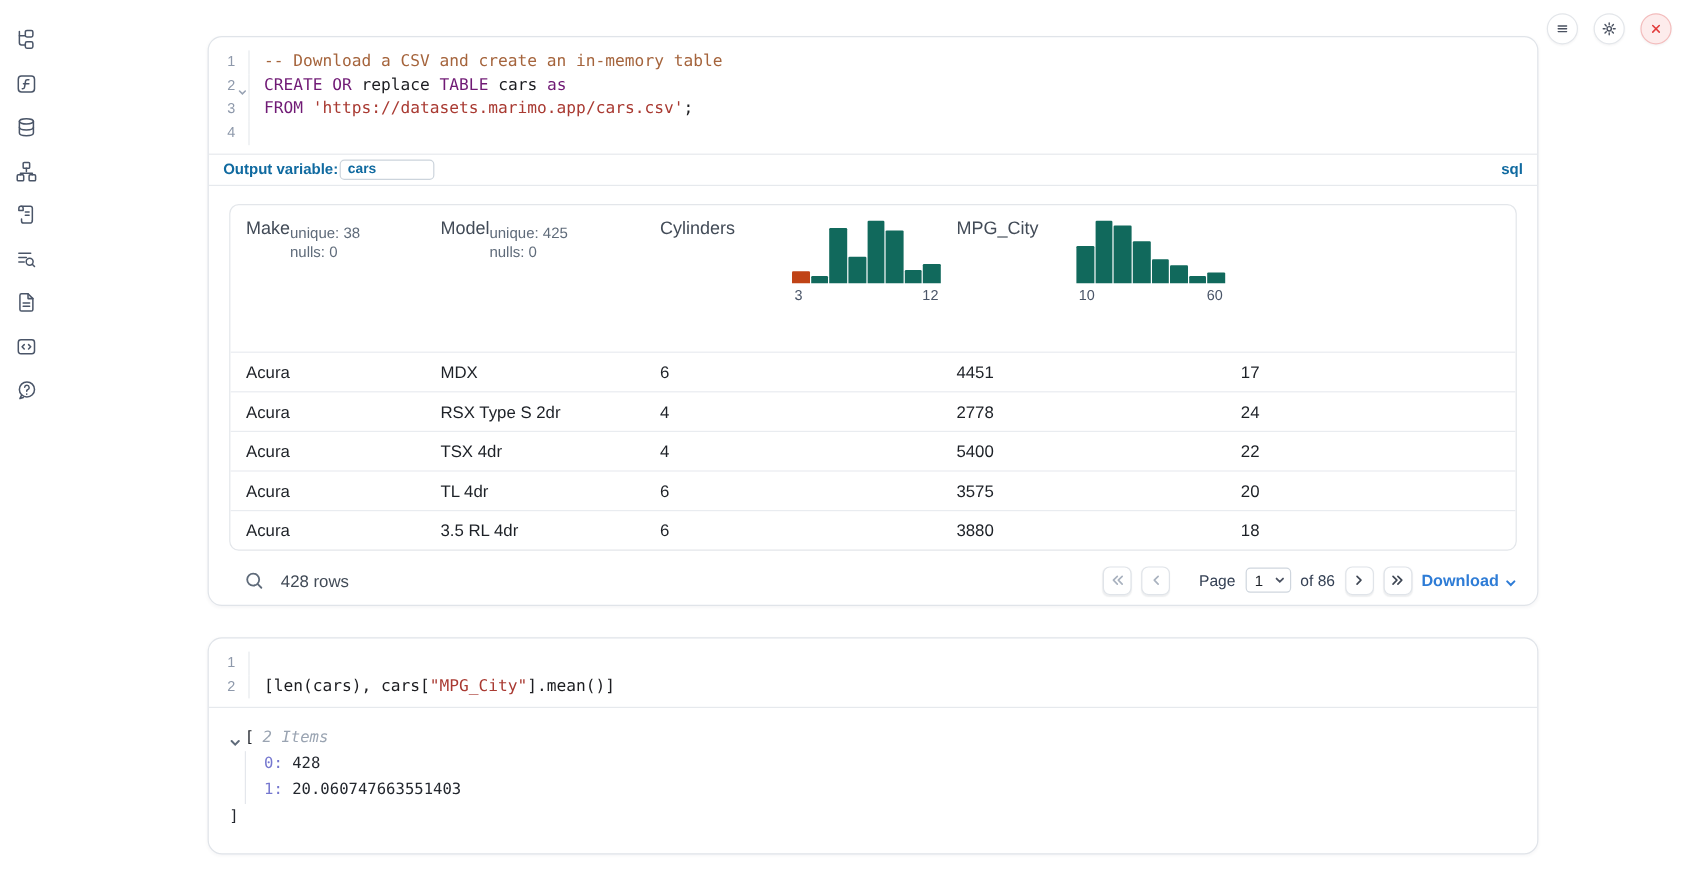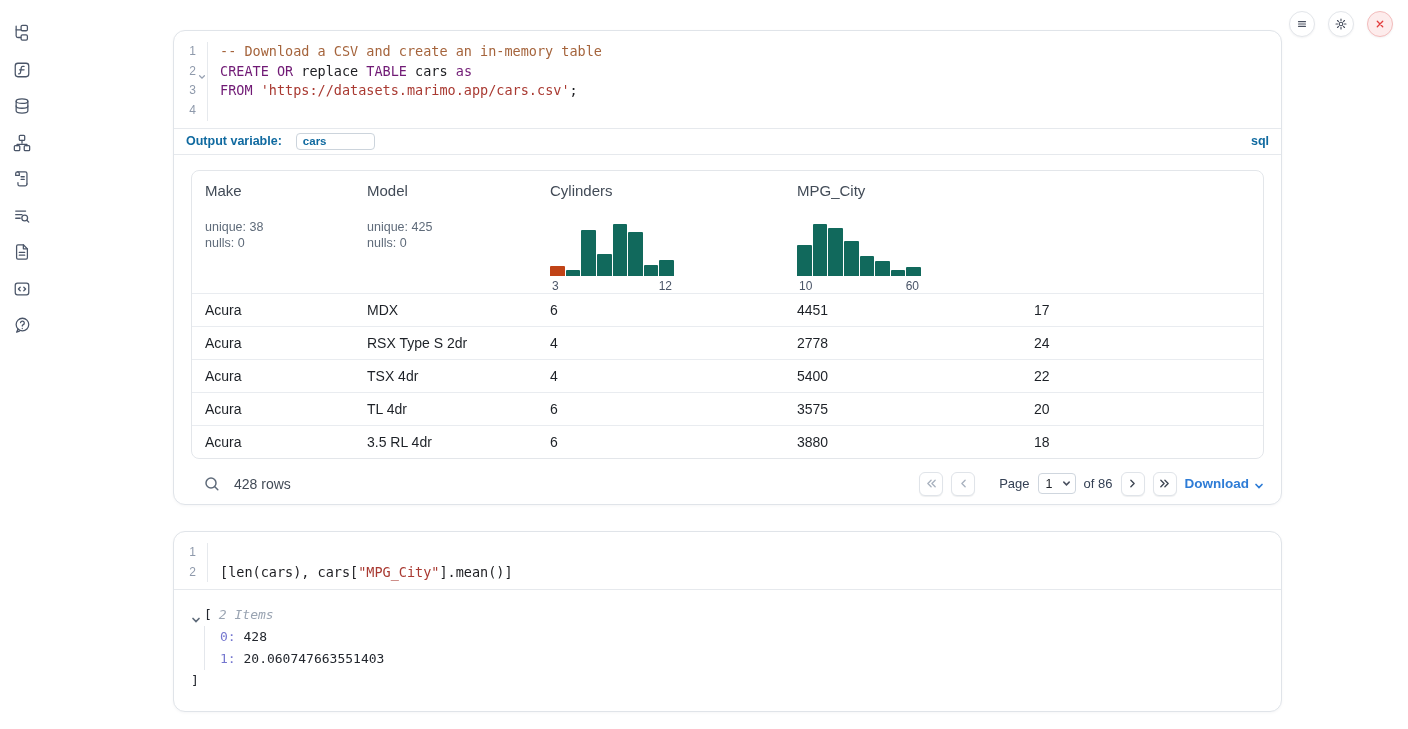--- a/index.html
+++ b/index.html
@@ -26,34 +26,34 @@
   .code-line { display:flex; font:13.5px/19.7px "DejaVu Sans Mono",monospace; white-space:pre; }
   .gutter { flex:0 0 34px; text-align:right; padding-right:11px; color:#8e99ab; font:12px/19.7px "Liberation Sans",sans-serif; border-right:1px solid #e6e9ed; position:relative; }
   .fold-chev { position:absolute; right:1px; top:6px; width:8px; height:8px; }
   .fold-chev svg { width:8px; height:8px; stroke:#98a2b3; fill:none; stroke-width:1.6; stroke-linecap:round; }
   .code-text { padding-left:12px; }
   .c-kw  { color:#701a75; }
   .c-str { color:#a93a32; }
   .c-cmt { color:#a5643c; }
   .c-pl  { color:#1c1d21; }
 
-  .cell-footer { height:26px; border-top:1px solid #e6e9ed; display:flex; align-items:center; padding:0 12px; gap:14px; }
+  .cell-footer { height:26px; border-top:1px solid #e6e9ed; display:flex; align-items:center; padding:0 12px; gap:1px; }
   .ov-label { font-size:12.5px; font-weight:bold; color:#106aa0; }
   .ov-input { width:79px; height:17px; border:1px solid #ccd4dc; border-radius:4px; font:bold 11.5px "Liberation Sans",sans-serif; color:#106aa0; padding:0 6px; outline:none; }
   .lang-badge { margin-left:auto; font-size:12.5px; font-weight:bold; color:#106aa0; cursor:pointer; }
 
   .output-area { border-top:1px solid #e6e9ed; padding:15px 17px 0; }
 
   
   .data-table { border:1px solid #e3e6ea; border-radius:8px; overflow:hidden; }
   .t-grid { display:grid; grid-template-columns:162px 183px 247px 237px 1fr; }
   .t-header { padding-top:11px; height:122px; }
-  .h-cell { padding-left:13px; display:flex; flex-direction:column; }
+  .h-cell { padding-left:13px; display:flex; flex-direction:row; }
   .h-label { font-size:15px; color:#424b57; cursor:pointer; }
-  .h-stats { margin-top:20px; font-size:12.5px; color:#5f6b7a; line-height:16.5px; }
+  .h-stats { margin-top:4px; font-size:12.5px; color:#5f6b7a; line-height:16.5px; }
   .h-fill { flex:1; }
   .hist-wrap { width:124px; margin-top:2px; }
   .hist { display:flex; align-items:flex-end; gap:1px; height:52px; }
   .hist .bar { flex:1; border-radius:1px 1px 0 0; }
   .hist-axis { display:flex; justify-content:space-between; font-size:12px; color:#4a5568; margin-top:3px; padding:0 2px; }
   .t-row { height:33px; border-top:1px solid #e9ecf0; align-items:center; font-size:14px; color:#1d2127; }
   .t-row > div { padding-left:13px; }
 
   .table-footer { display:flex; align-items:center; margin-top:11px; height:28px; padding-left:4px; }
   .search-btn { width:18px; height:18px; margin-left:8px; cursor:pointer; }

